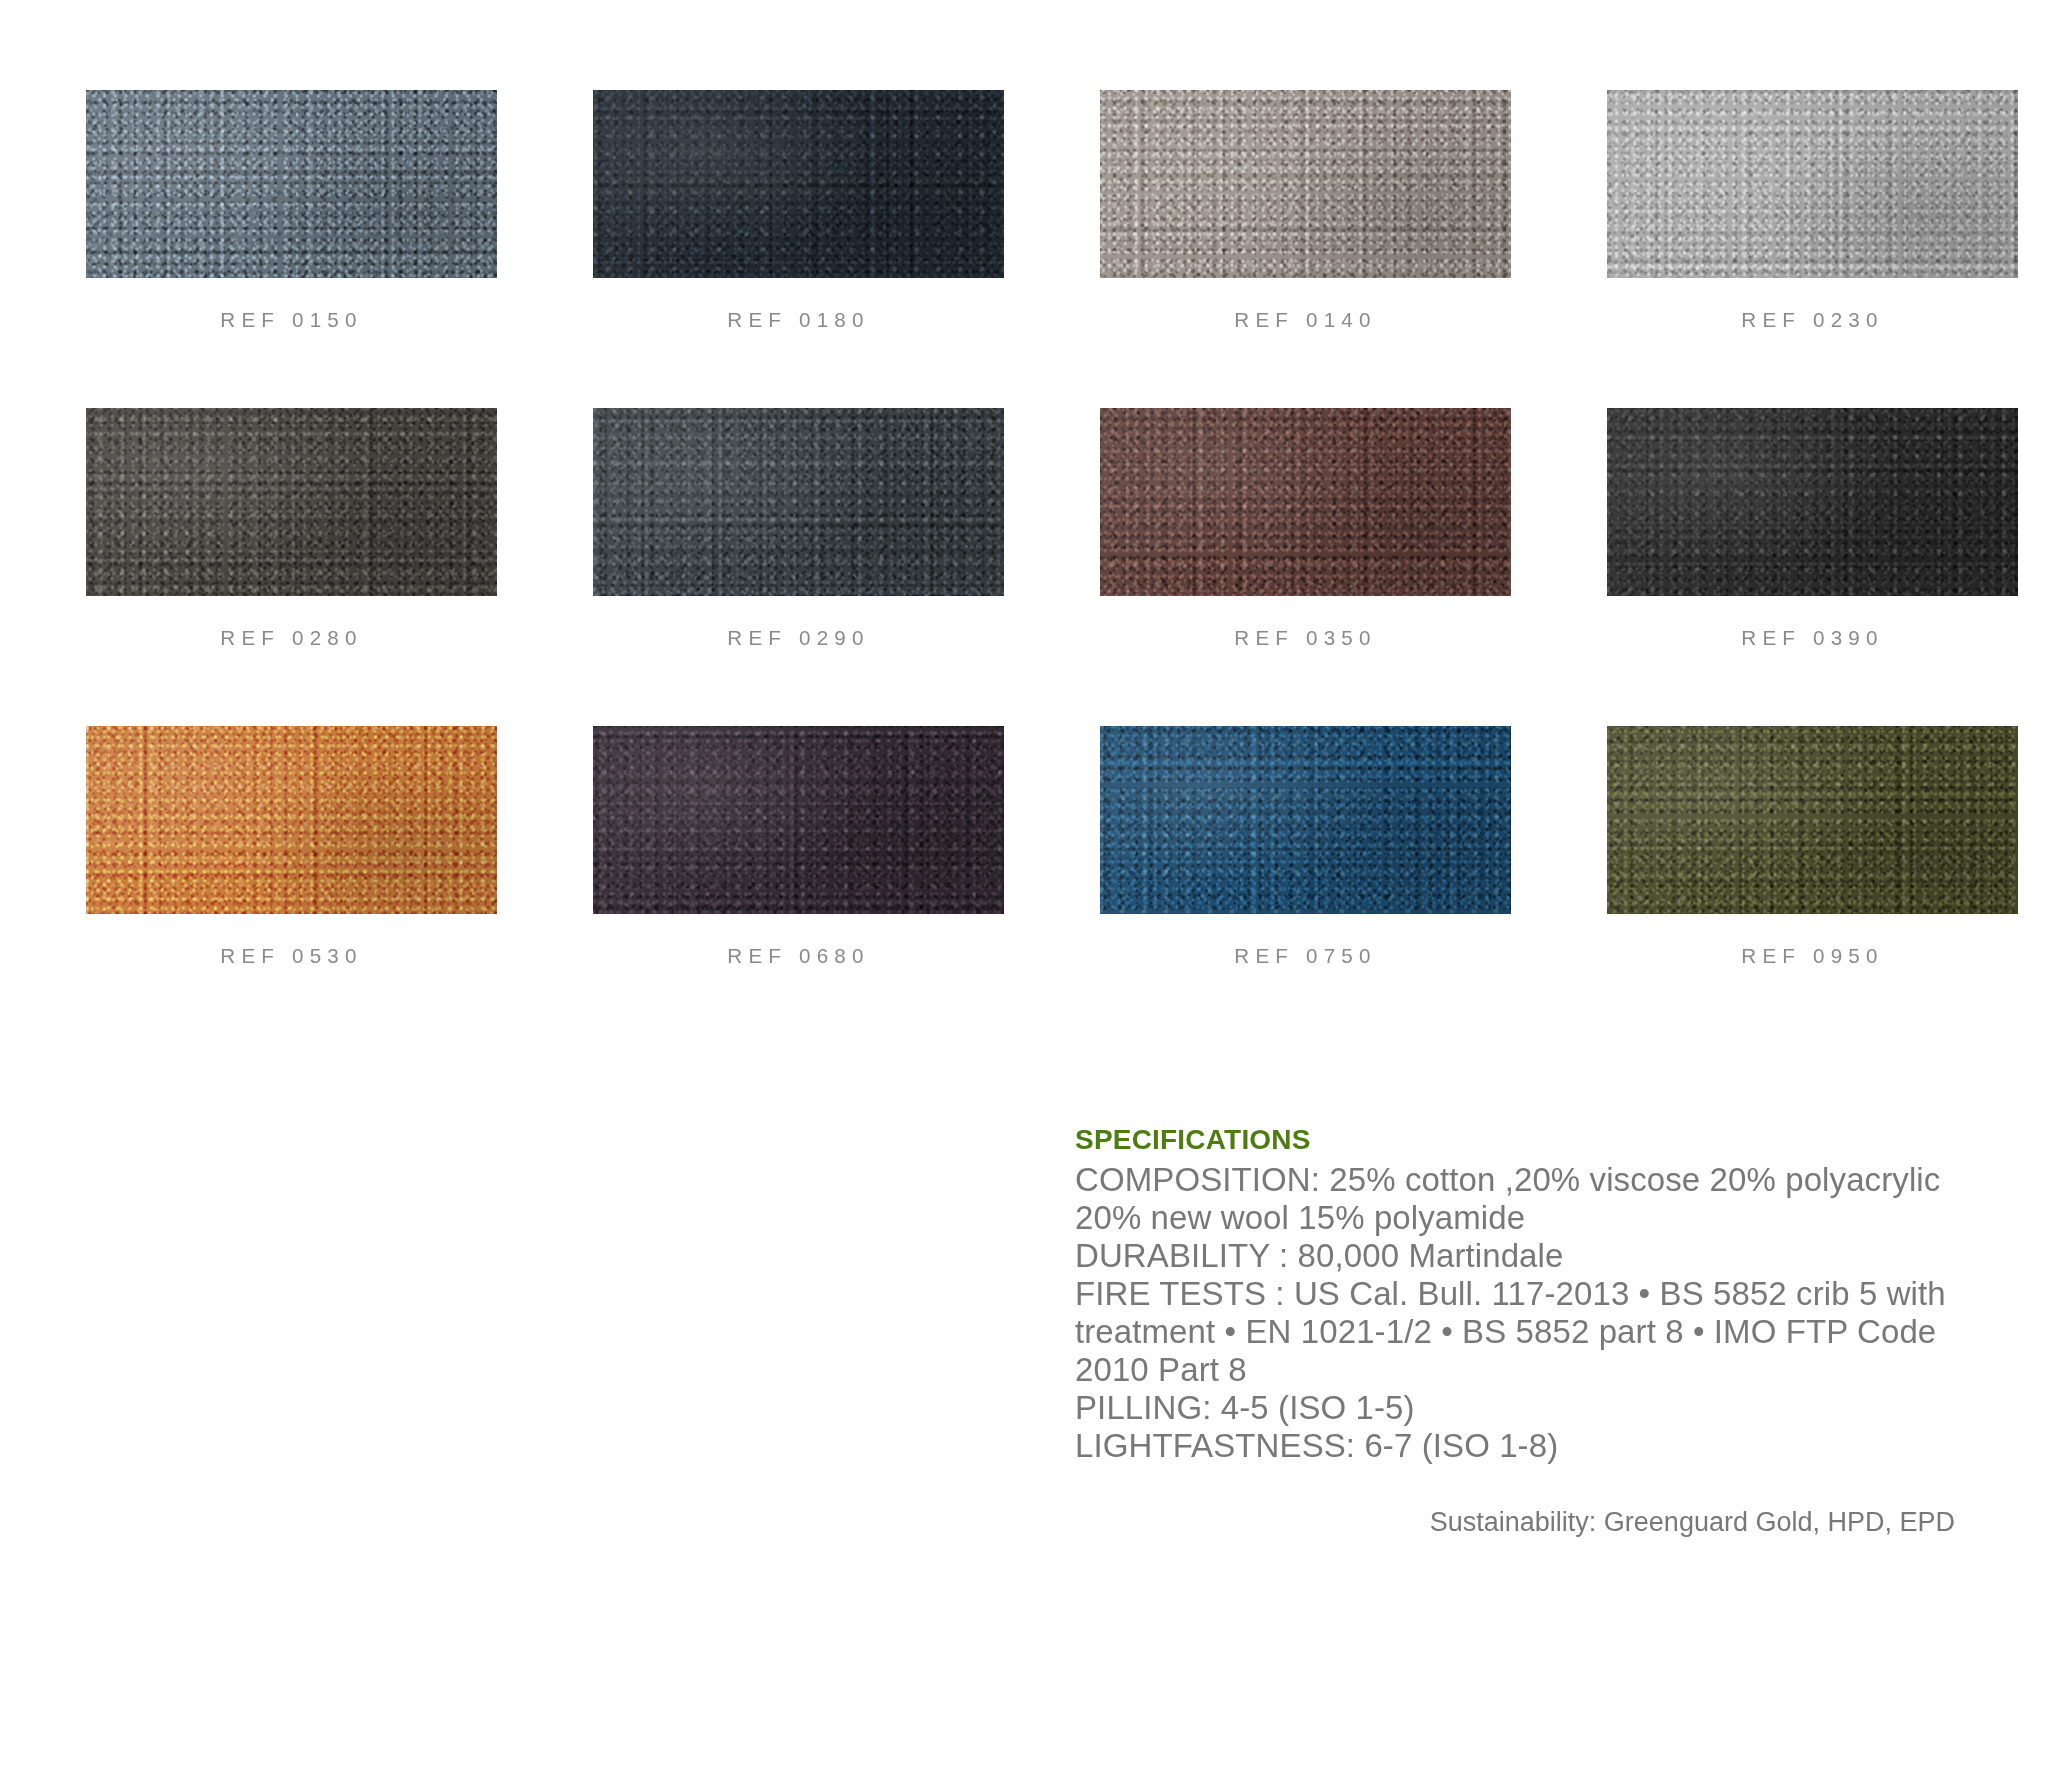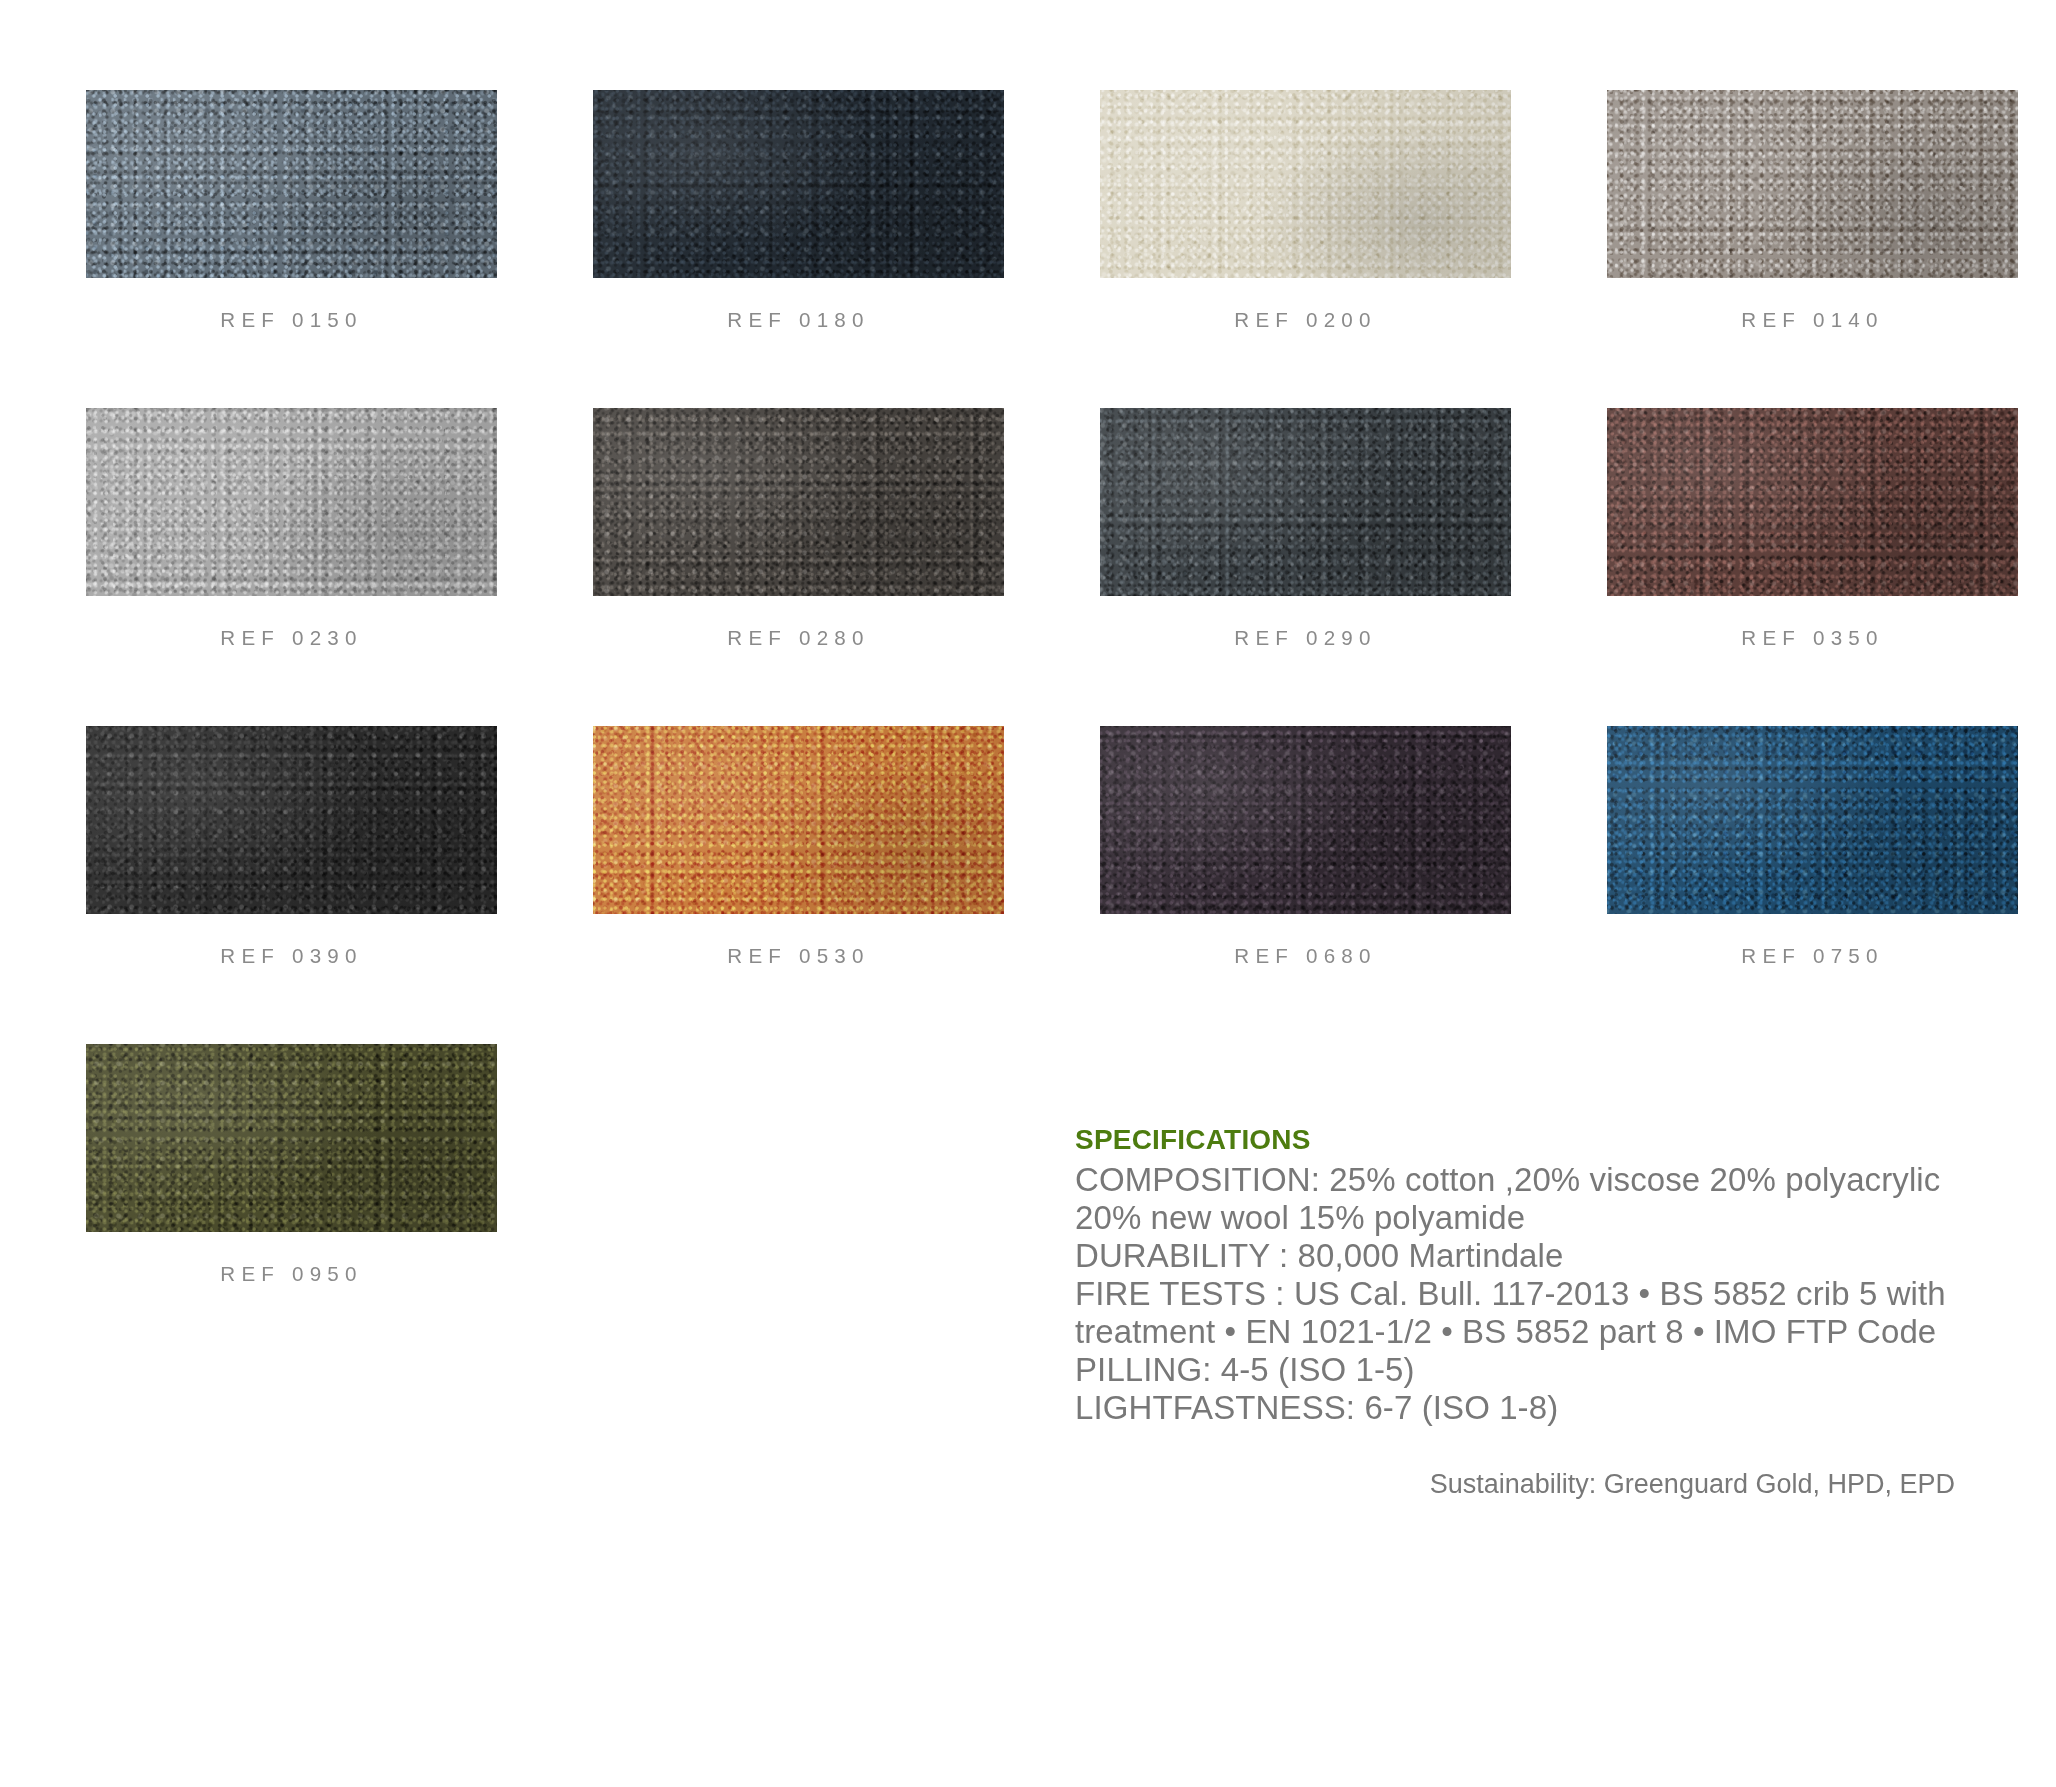--- a/index.html
+++ b/index.html
@@ -159,28 +159,20 @@
       </div>
       <div class="swatch-cell">
         <div class="swatch-chip" style="background-color: rgb(33, 41, 49);">
           <div class="tex" style="background-position: 5.8px 4.1px, 5.8px 0.8px, 7.4px 3.3px, 5.8px 9px, 0px 5.8px, 4.1px 4.1px, 10px 10px, 0px 3.3px;"></div>
           <div class="tex2" style="background-position: 10.7px 5.8px, 15px 14px, 11.5px 16.4px, 21.4px 20px;"></div>
           <div class="shade"></div>
         </div>
         <div class="swatch-label">REF 0180</div>
       </div>
       <div class="swatch-cell">
-        <div class="swatch-chip" style="background-color: rgb(220, 215, 198);">
-          <div class="tex" style="background-position: 0.8px 8.2px, 8.2px 8.2px, 7.4px 5px, 10px 9px, 6.6px 9px, 9px 0.8px, 0px 2.5px, 2.5px 5.8px;"></div>
-          <div class="tex2" style="background-position: 21.4px 11.5px, 19px 23px, 0px 19px, 3.3px 10px;"></div>
-          <div class="shade"></div>
-        </div>
-        <div class="swatch-label">REF 0200</div>
-      </div>
-      <div class="swatch-cell">
         <div class="swatch-chip" style="background-color: rgb(154, 146, 139);">
           <div class="tex" style="background-position: 6.6px 3.3px, 10.7px 3.3px, 7.4px 6.6px, 14px 9px, 0.8px 12.3px, 4.1px 9px, 7.4px 8.2px, 5px 8.2px;"></div>
           <div class="tex2" style="background-position: 10px 17.3px, 23px 8.2px, 7.4px 21.4px, 9px 0px;"></div>
           <div class="shade"></div>
         </div>
         <div class="swatch-label">REF 0140</div>
       </div>
       <div class="swatch-cell">
         <div class="swatch-chip" style="background-color: rgb(169, 169, 169);">
           <div class="tex" style="background-position: 1.6px 7.4px, 13px 10.7px, 7.4px 8.2px, 2.5px 9px, 7.4px 0px, 9px 5.8px, 15px 0.8px, 0px 0.8px;"></div>
@@ -256,20 +248,21 @@
     </div>
 
   <div id="specifications">
     <div id="spec-title">SPECIFICATIONS</div>
     <div id="spec-lines">
         <div class="spec-line">COMPOSITION: 25% cotton ,20% viscose 20% polyacrylic</div>
         <div class="spec-line">20% new wool 15% polyamide</div>
         <div class="spec-line">DURABILITY : 80,000 Martindale</div>
         <div class="spec-line">FIRE TESTS : US Cal. Bull. 117-2013 • BS 5852 crib 5 with</div>
         <div class="spec-line">treatment • EN 1021-1/2 • BS 5852 part 8 • IMO FTP Code</div>
+        <div class="spec-line">2010 Part 8</div>
         <div class="spec-line">PILLING: 4-5 (ISO 1-5)</div>
         <div class="spec-line">LIGHTFASTNESS: 6-7 (ISO 1-8)</div>
       </div>
     <div id="spec-sustainability">Sustainability: Greenguard Gold, HPD, EPD</div>
   </div>
 
 </div>
 
 
 </body></html>

